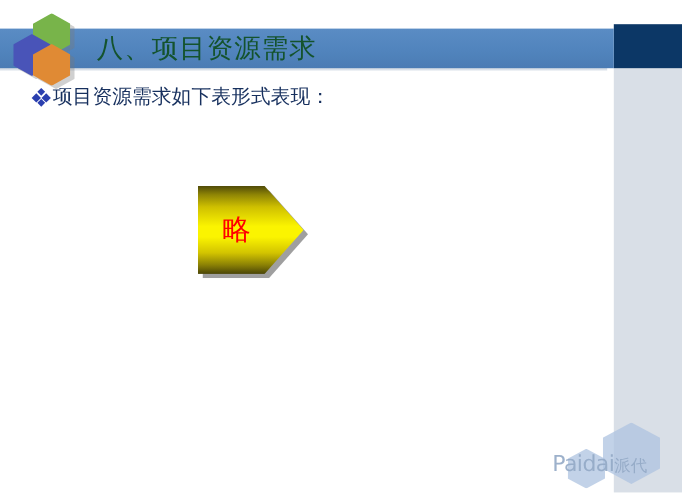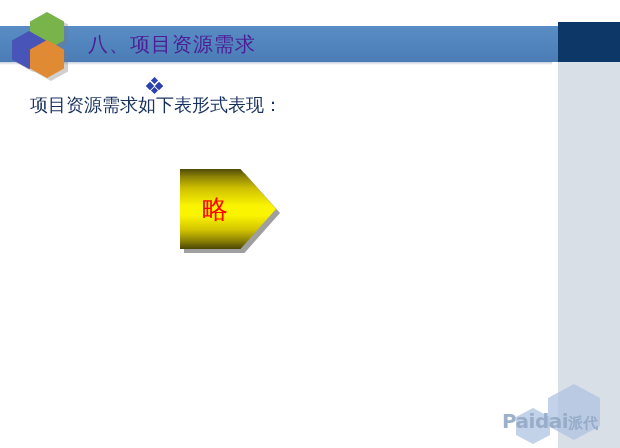--- a/index.html
+++ b/index.html
@@ -54,22 +54,22 @@
     height: 3px;
     background: linear-gradient(to bottom, rgba(120,145,175,0.45), rgba(255,255,255,0));
   }
   .title-text {
     position: absolute;
     left: 88px;
     top: 28px;
     width: 440px;
     height: 32px;
     line-height: 32px;
-    color: #4c1d95;
-    font-size: 20px;
+    color: #14532d;
+    font-size: 24px;
     letter-spacing: 1px;
     font-family: "DejaVu Serif", "Liberation Serif", serif;
     white-space: nowrap;
   }
 
   
   .hex-cluster {
     position: absolute;
     left: 8px;
     top: 10px;
@@ -132,21 +132,20 @@
   }
 
   
   .bullet-row {
     position: absolute;
     left: 30px;
     top: 78px;
     display: flex;
     align-items: center;
     white-space: nowrap;
-    flex-direction: column;
   }
   .bullet-marker {
     width: 16px;
     height: 16px;
     margin-right: 2px;
     position: relative;
     flex: 0 0 auto;
   }
   .bullet-marker i {
     position: absolute;
@@ -227,21 +226,21 @@
     clip-path: polygon(50% 0%, 100% 25%, 100% 75%, 50% 100%, 0% 75%, 0% 25%);
   }
   .wm-hex.big   { left: 50px; top: 2px;  width: 52px; height: 56px; }
   .wm-hex.small { left: 18px; top: 26px; width: 34px; height: 36px; }
   .wm-text {
     position: absolute;
     left: 4px;
     top: 28px;
     font-size: 20px;
     line-height: 22px;
-    font-weight: bold;
+    font-weight: normal;
     color: #93a9c6;
     font-family: "DejaVu Sans", sans-serif;
     letter-spacing: -0.5px;
     white-space: nowrap;
     opacity: 0.9;
   }
   .wm-text .cn {
     font-size: 15px;
     letter-spacing: 0px;
   }

